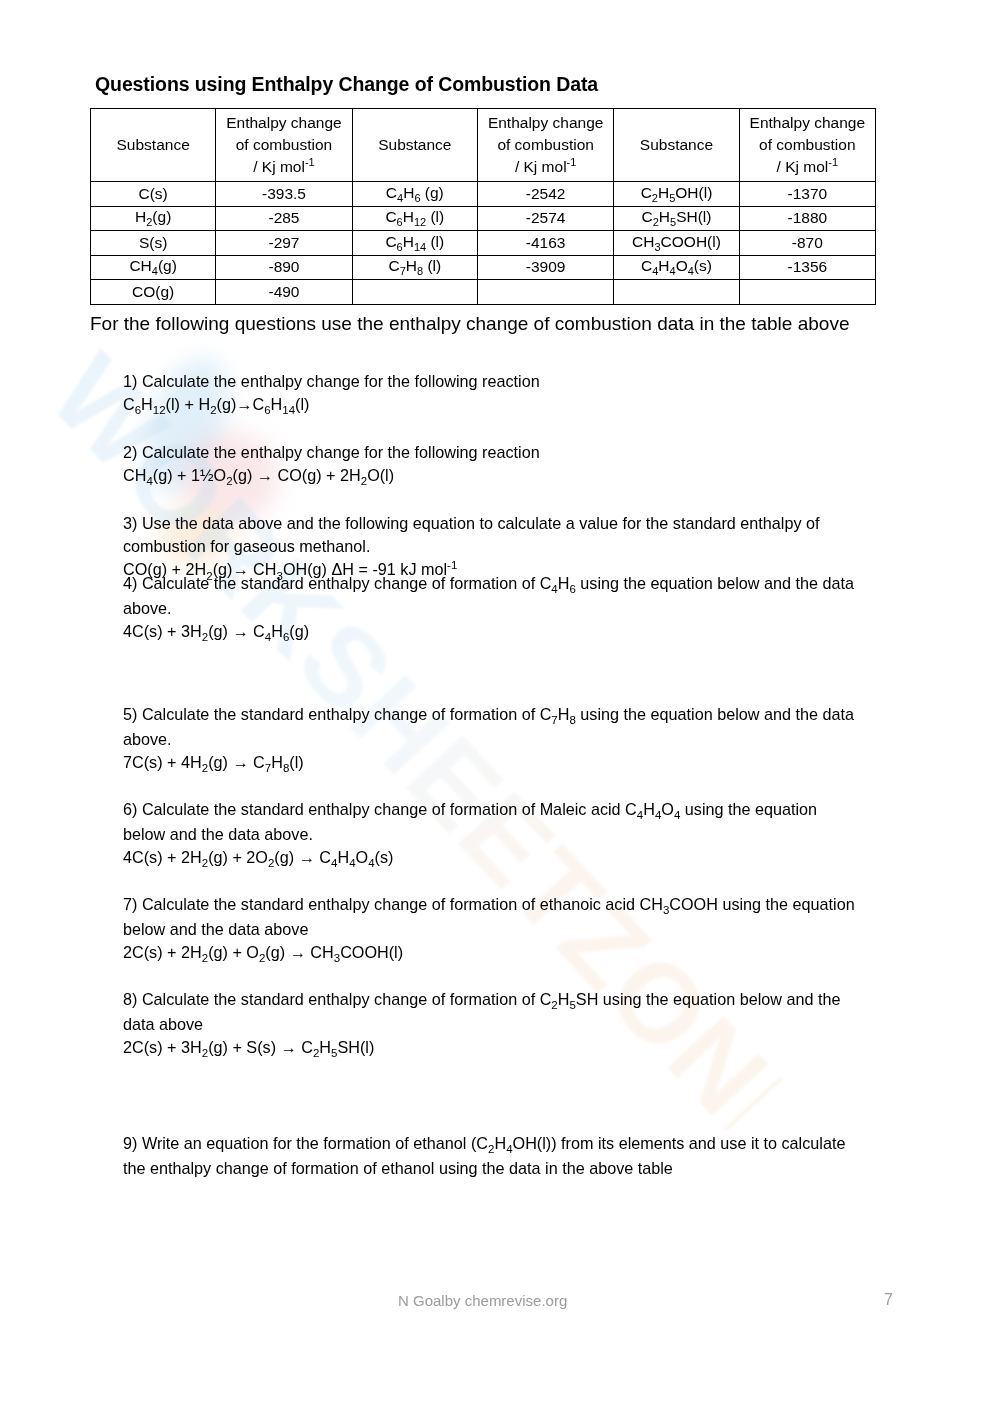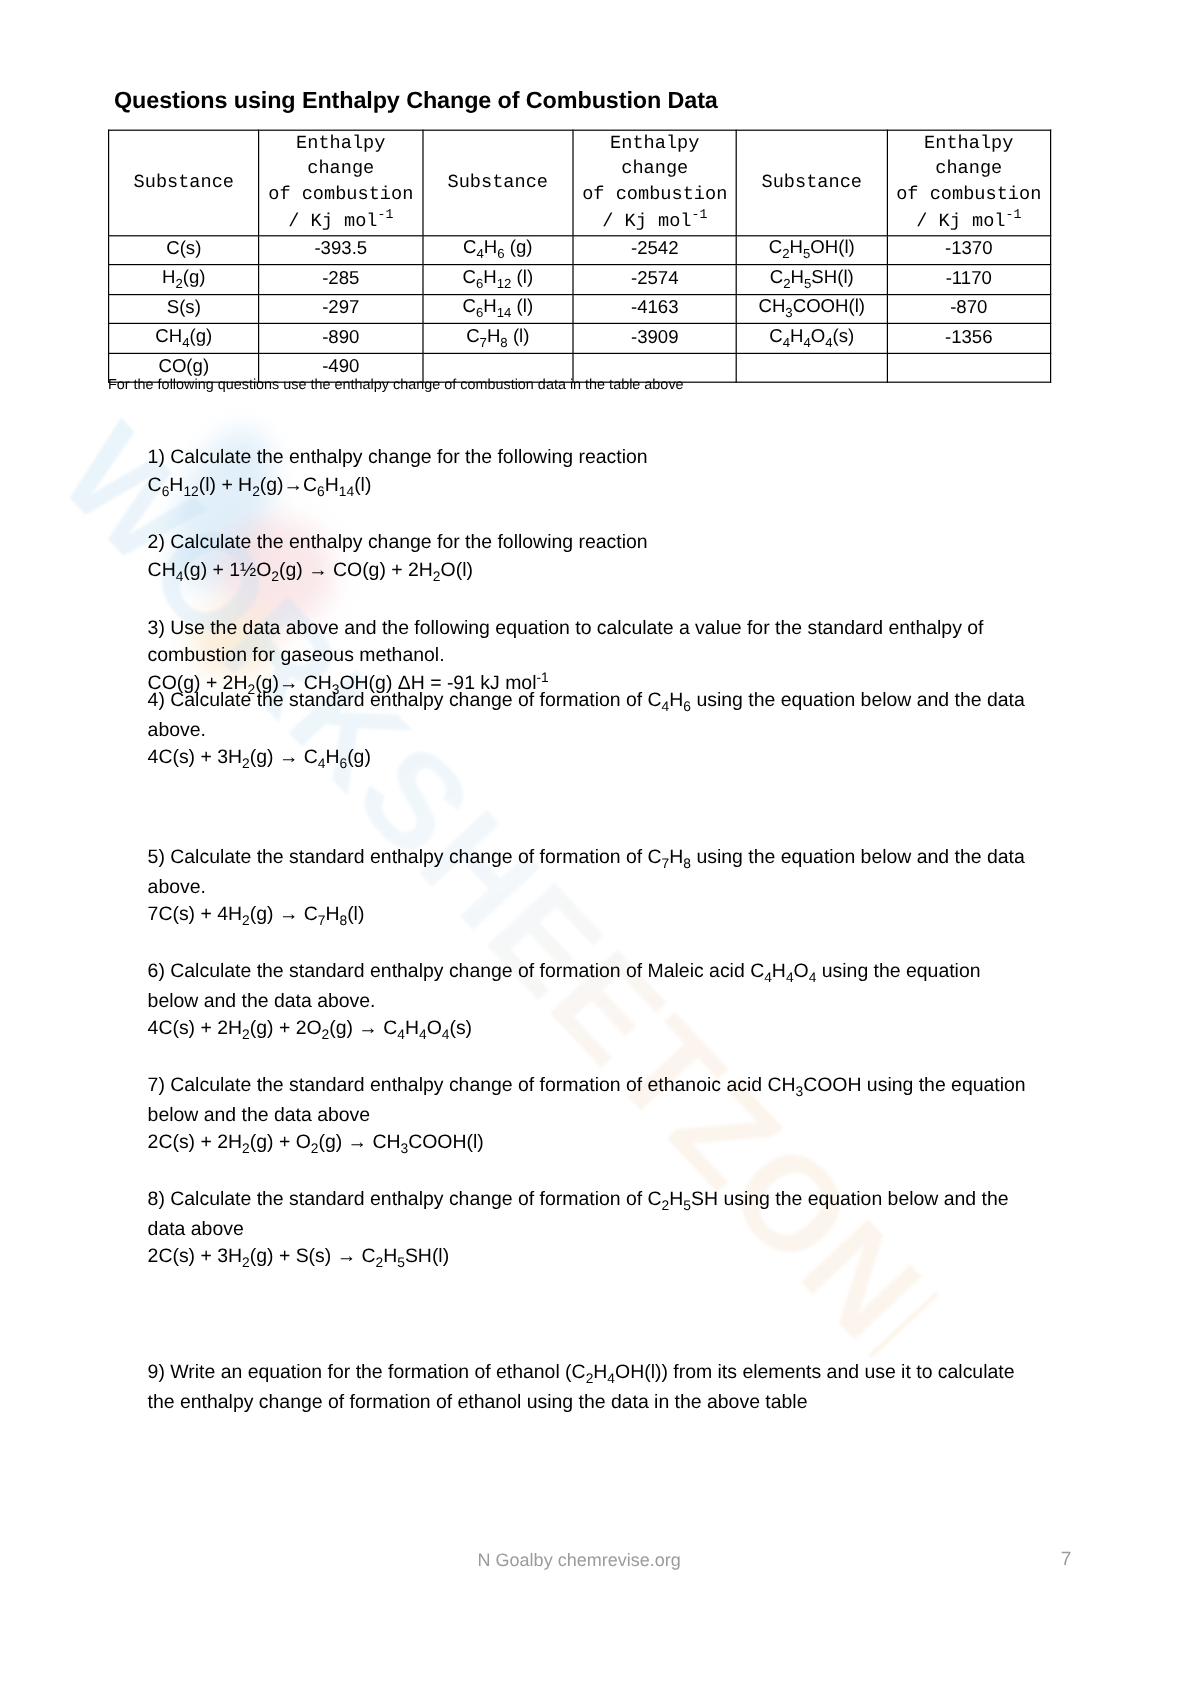--- a/index.html
+++ b/index.html
@@ -109,36 +109,35 @@
     text-align: center;
     vertical-align: middle;
     font-size: 15.5px;
     color: #000;
     padding: 0;
     font-weight: normal;
   }
   #data-table thead th {
     height: 72px;
     line-height: 1.38;
-    font-family: Liberation Mono, monospace;
   }
   #data-table tbody td {
     height: 23.5px;
   }
   .c-sub { font-size: 11px; vertical-align: sub; }
   .c-sup { font-size: 11px; vertical-align: super; }
   col.sub-col { width: 125px; }
   col.val-col { width: 136px; }
 
   
   #intro-line {
     position: absolute;
     left: 90px;
     top: 313px;
-    font-size: 12px;
+    font-size: 19px;
     color: #000;
   }
 
   
   .question {
     position: absolute;
     left: 123px;
     width: 740px;
     font-size: 16.2px;
     line-height: 1.40;
@@ -225,21 +224,21 @@
             <td>-2542</td>
             <td>C<span class="c-sub">2</span>H<span class="c-sub">5</span>OH(l)</td>
             <td>-1370</td>
           </tr>
           <tr>
             <td>H<span class="c-sub">2</span>(g)</td>
             <td>-285</td>
             <td>C<span class="c-sub">6</span>H<span class="c-sub">12</span> (l)</td>
             <td>-2574</td>
             <td>C<span class="c-sub">2</span>H<span class="c-sub">5</span>SH(l)</td>
-            <td>-1170</td>
+            <td>-1880</td>
           </tr>
           <tr>
             <td>S(s)</td>
             <td>-297</td>
             <td>C<span class="c-sub">6</span>H<span class="c-sub">14</span> (l)</td>
             <td>-4163</td>
             <td>CH<span class="c-sub">3</span>COOH(l)</td>
             <td>-870</td>
           </tr>
           <tr>

